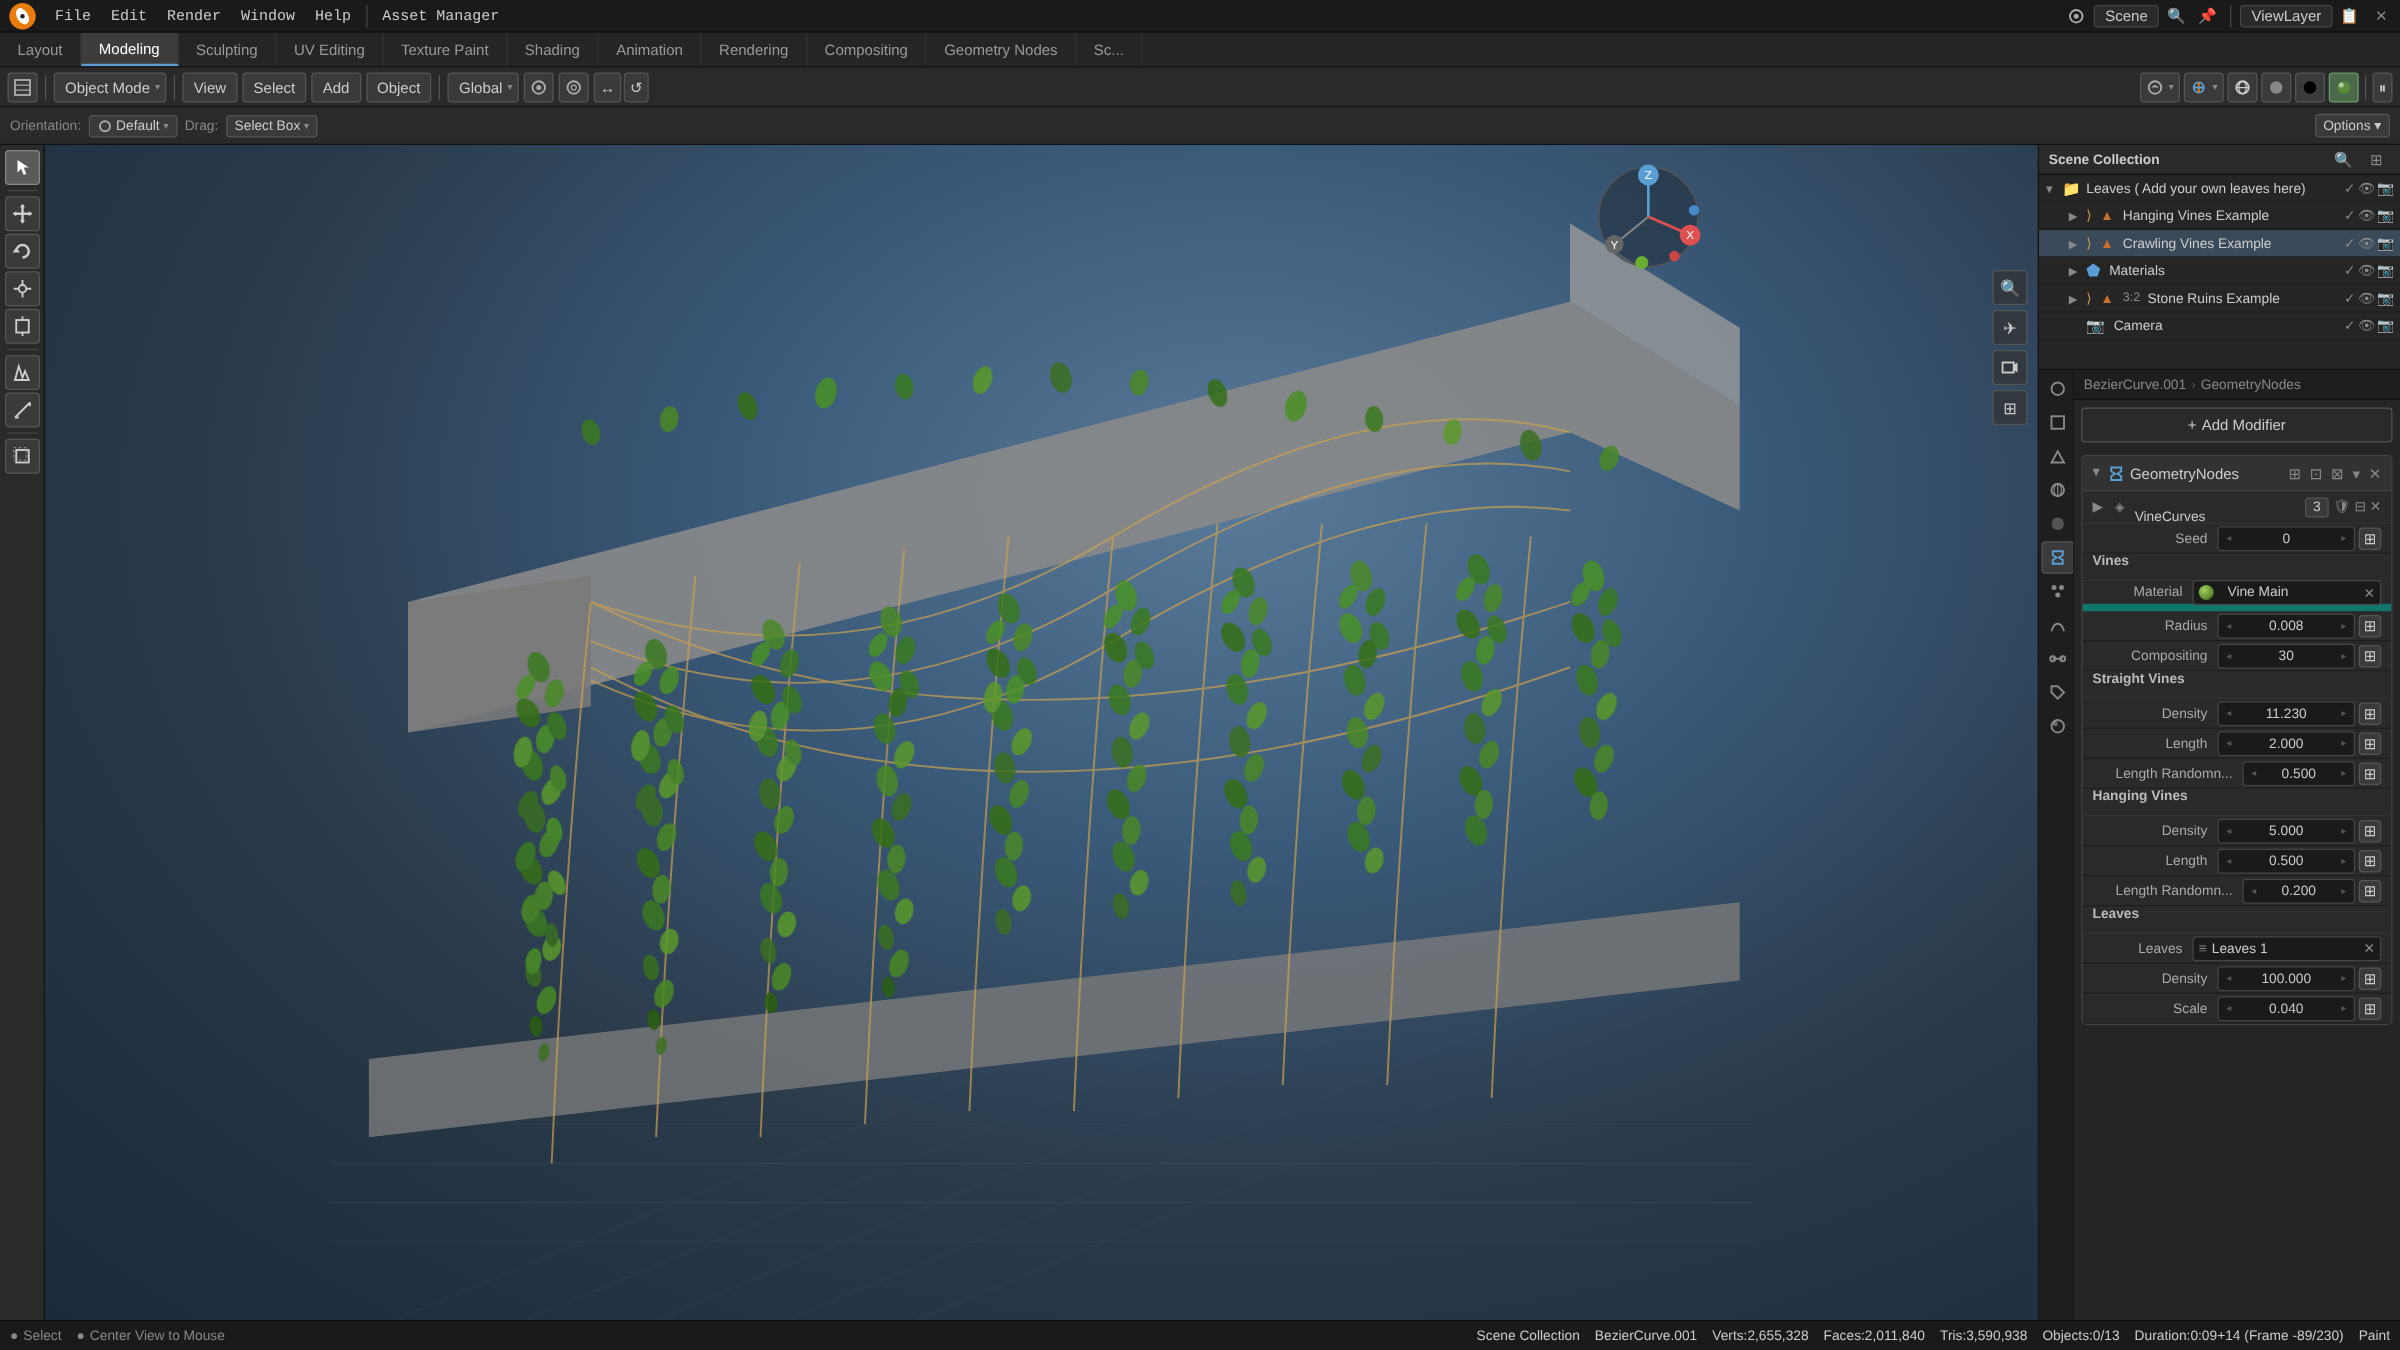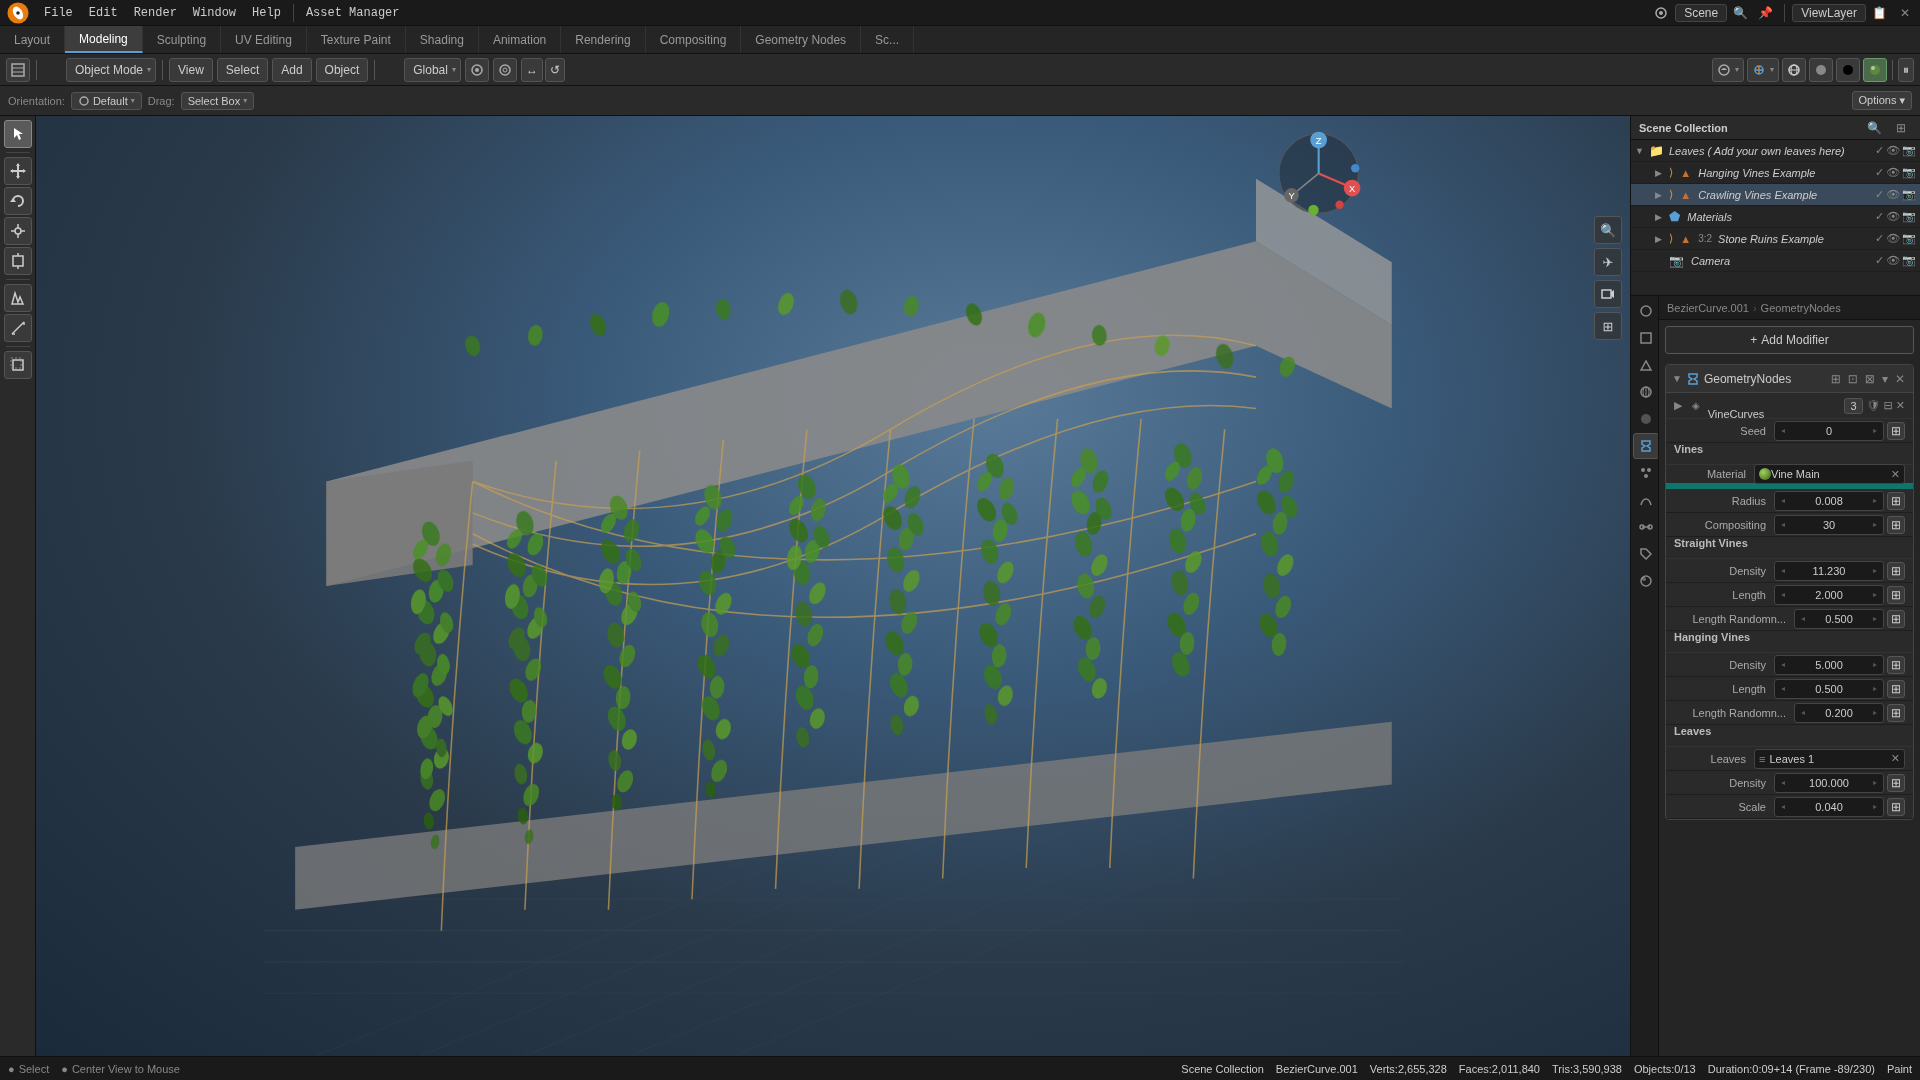--- a/index.html
+++ b/index.html
@@ -95,21 +95,21 @@
       border-radius: 3px;
       color: #ccc;
       padding: 2px 8px;
       cursor: pointer;
       font-size: 12px;
       height: 24px;
       display: flex;
       align-items: center;
       gap: 4px;
     }
-    .toolbar-btn.dropdown { padding-right: 4px; margin-left: 23px; }
+    .toolbar-btn.dropdown { padding-right: 4px; }
     .toolbar-btn .arrow { font-size: 8px; color: #888; }
     .toolbar-divider { width: 1px; height: 20px; background: #555; margin: 0 2px; }
 
     
     .header-bar {
       height: 30px;
       background: #2a2a2a;
       display: flex;
       align-items: center;
       padding: 0 8px;
@@ -273,21 +273,21 @@
       align-items: center;
       padding: 0 4px;
       cursor: pointer;
       gap: 4px;
       border-bottom: 1px solid #1e1e1e;
     }
     .outliner-item.selected { background: #3a4a5a; }
     .outliner-indent { width: 12px; flex-shrink: 0; }
     .outliner-arrow { color: #888; font-size: 9px; cursor: pointer; width: 10px; }
     .outliner-icon { font-size: 12px; width: 16px; text-align: center; flex-shrink: 0; }
-    .outliner-label { font-size: 11px; color: #ccc; flex: 1; font-style: italic; }
+    .outliner-label { font-size: 11px; color: #ccc; flex: 1; }
     .outliner-icons-right { display: flex; gap: 2px; }
     .outliner-vis-icon { color: #888; font-size: 11px; cursor: pointer; }
 
     
     .properties {
       flex: 1;
       overflow-y: auto;
       display: flex;
       flex-direction: column;
     }
@@ -442,21 +442,21 @@
     .mat-label { color: #aaa; font-size: 11px; flex: 0 0 80px; text-align: right; padding-right: 8px; }
     .mat-value {
       flex: 1;
       background: #1a1a1a;
       border: 1px solid #444;
       border-radius: 3px;
       height: 20px;
       display: flex;
       align-items: center;
       padding: 0 4px;
-      gap: 0;
+      gap: 11px;
       font-size: 11px;
       color: #ccc;
     }
     .mat-color-dot {
       width: 12px;
       height: 12px;
       border-radius: 50%;
       background: radial-gradient(circle at 35% 35%, #a0d060, #3a6010);
       flex-shrink: 0;
     }

